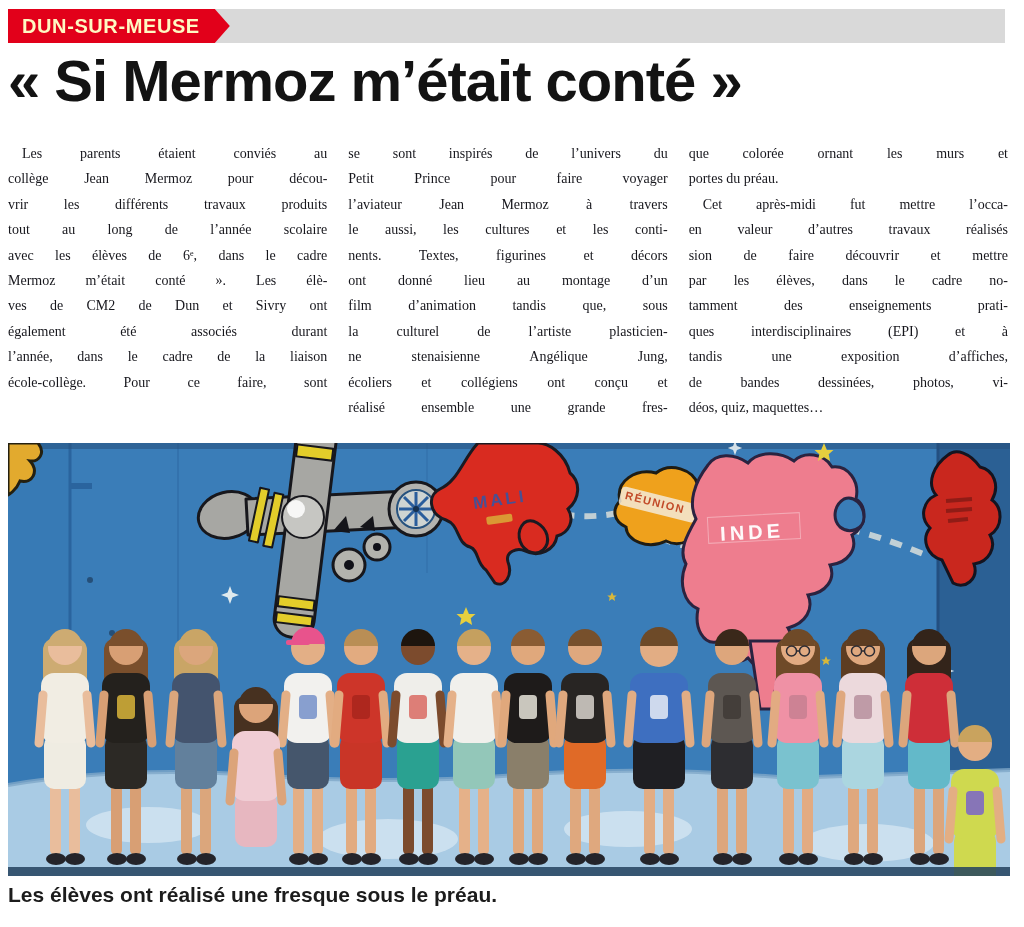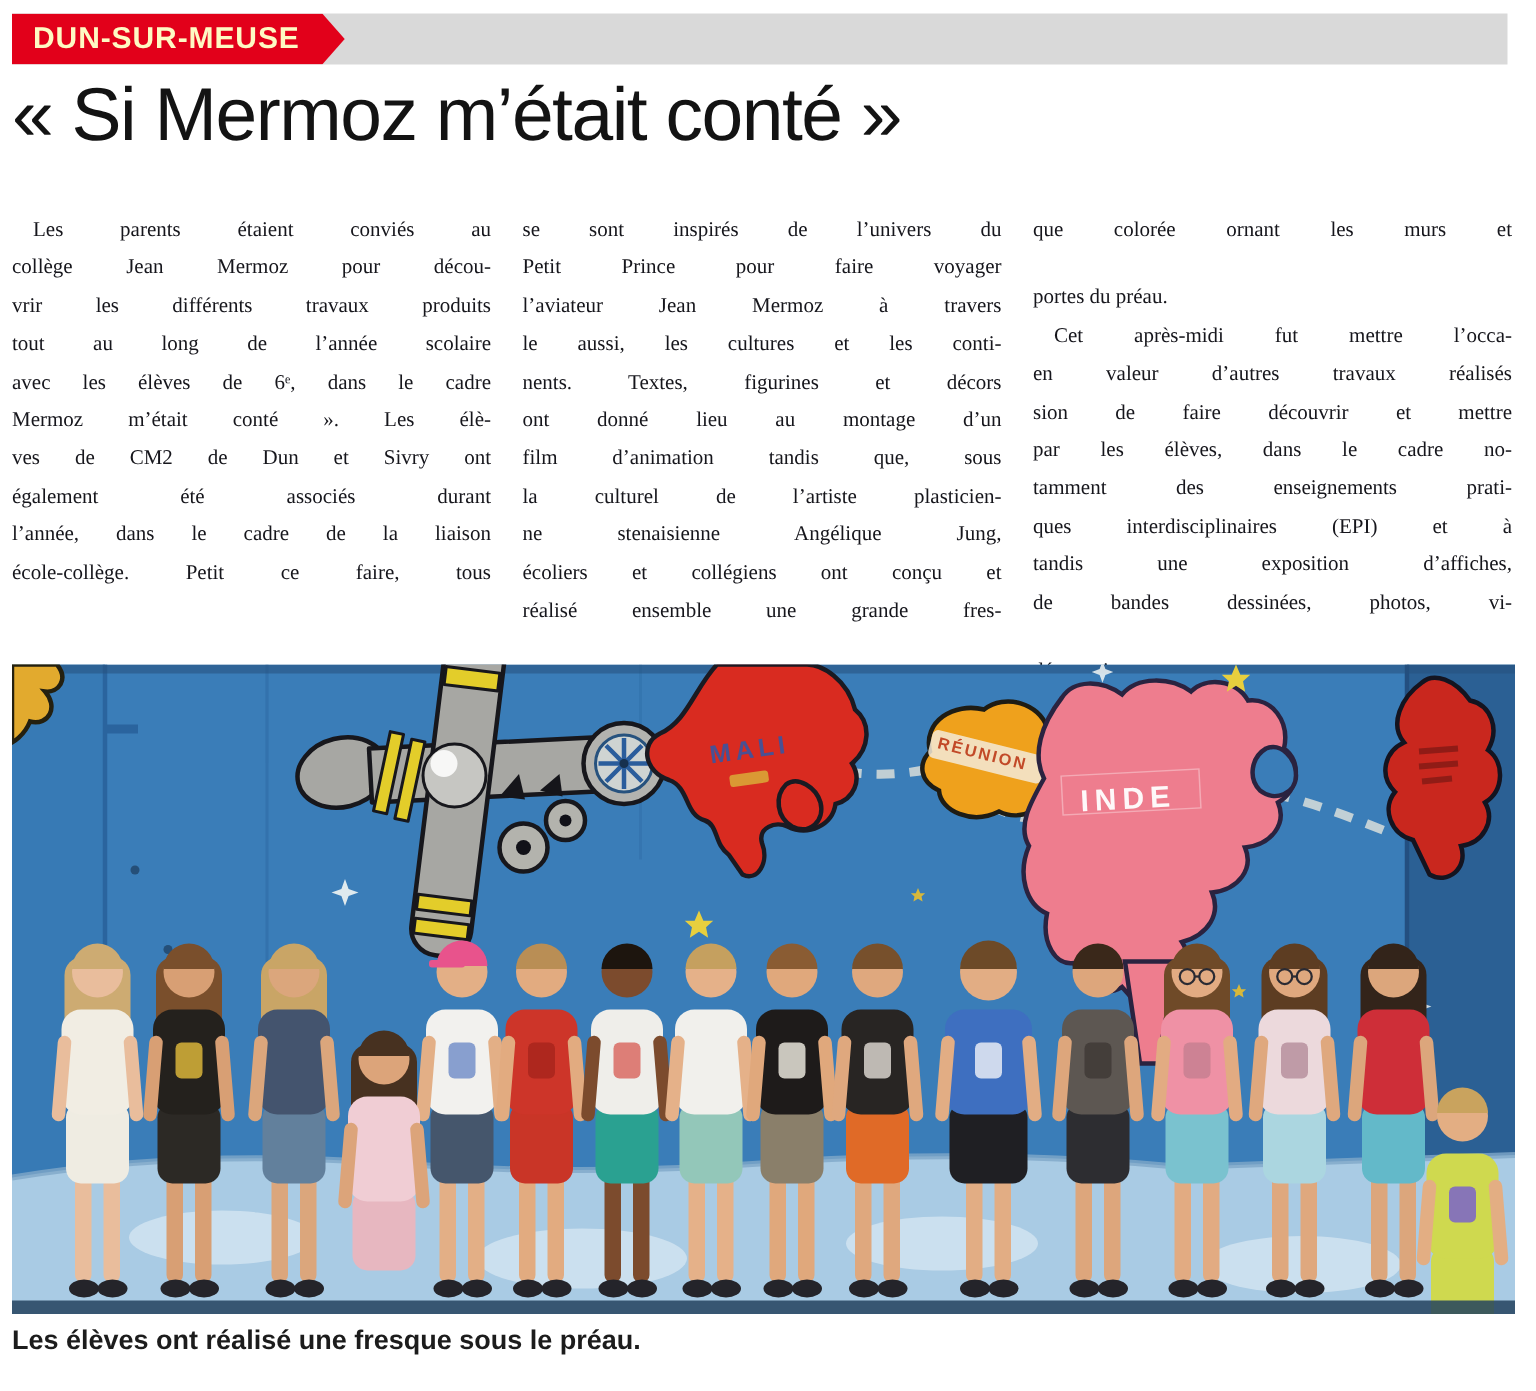--- a/index.html
+++ b/index.html
@@ -6,33 +6,33 @@
   .page{position:relative;width:1024px;height:927px;background:#fff;overflow:hidden;
         font-family:"Liberation Sans",sans-serif;}
   
   .kicker-row{position:absolute;left:8px;top:9px;width:997px;height:34px;}
   .kicker-bar{position:absolute;left:0;top:0;width:100%;height:100%;background:#d9d9d9;}
   .kicker{position:absolute;left:0;top:0;height:34px;display:flex;align-items:center;
           background:#e2001a;color:#fef9c3;font-weight:bold;font-size:20px;
           letter-spacing:.6px;padding:0 30px 0 14px;
           clip-path:polygon(0 0,calc(100% - 15px) 0,100% 50%,calc(100% - 15px) 100%,0 100%);}
   
-  .headline{position:absolute;left:8px;top:48px;margin:0;font-size:50px;line-height:1.15;
-            font-weight:normal;color:#131313;letter-spacing:-1px;}
+  .headline{position:absolute;left:8px;top:48px;margin:0;font-size:58px;line-height:1.15;
+            font-weight:bold;color:#131313;letter-spacing:-1px;}
   
   .columns{position:absolute;left:8px;top:141px;width:1000px;
            display:grid;grid-template-columns:1fr 1fr 1fr;column-gap:21px;
            font-family:"Liberation Serif",serif;font-size:14px;color:#16161c;}
   .bline{text-align:justify;text-align-last:justify;line-height:25.4px;}
-  .bline.lastline{text-align-last:left;margin-top:20px;}
+  .bline.lastline{text-align-last:left;}
   .bline.indent{text-indent:14px;}
   
   .photo{position:absolute;left:8px;top:443px;width:1002px;height:433px;display:block;}
   
-  .caption{position:absolute;left:8px;top:883px;font-size:18px;font-weight:bold;color:#1c1c1c;}
+  .caption{position:absolute;left:8px;top:883px;font-size:21px;font-weight:bold;color:#1c1c1c;}
 </style>
 </head>
 <body>
 
 <div class="page">
 
   <div class="kicker-row">
     <div class="kicker-bar"></div>
     <div class="kicker">
       <span>DUN-SUR-MEUSE</span>
@@ -45,21 +45,21 @@
     <div>
         <div class="bline indent">Les parents étaient conviés au</div>
         <div class="bline">collège Jean Mermoz pour décou-</div>
         <div class="bline">vrir les différents travaux produits</div>
         <div class="bline">tout au long de l’année scolaire</div>
         <div class="bline">avec les élèves de 6ᵉ, dans le cadre</div>
         <div class="bline">Mermoz m’était conté ». Les élè-</div>
         <div class="bline">ves de CM2 de Dun et Sivry ont</div>
         <div class="bline">également été associés durant</div>
         <div class="bline">l’année, dans le cadre de la liaison</div>
-        <div class="bline">école-collège. Petit ce faire, tous</div>
+        <div class="bline">école-collège. Pour ce faire, sont</div>
       </div>
     <div>
         <div class="bline">se sont inspirés de l’univers du</div>
         <div class="bline">Petit Prince pour faire voyager</div>
         <div class="bline">l’aviateur Jean Mermoz à travers</div>
         <div class="bline">le aussi, les cultures et les conti-</div>
         <div class="bline">nents. Textes, figurines et décors</div>
         <div class="bline">ont donné lieu au montage d’un</div>
         <div class="bline">film d’animation tandis que, sous</div>
         <div class="bline">la culturel de l’artiste plasticien-</div>

